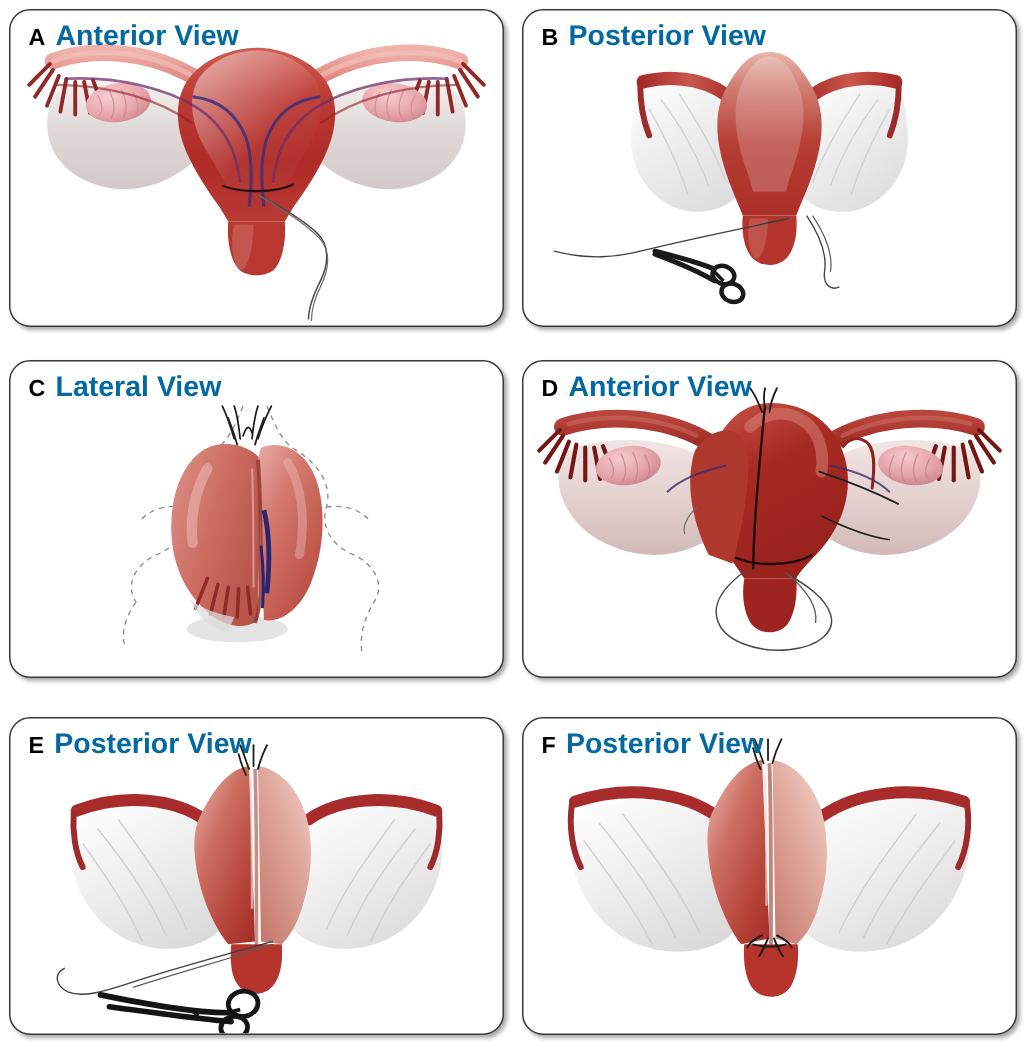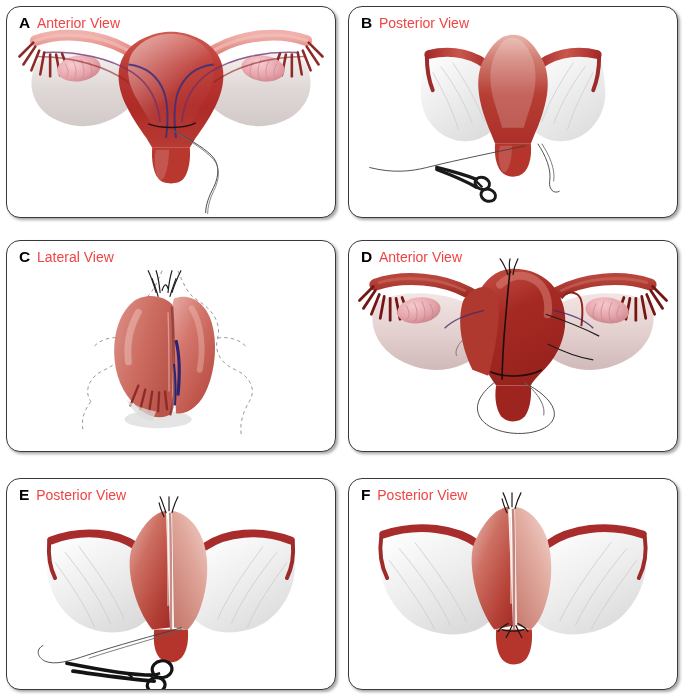--- a/index.html
+++ b/index.html
@@ -39,23 +39,23 @@
     z-index: 30;
     white-space: nowrap;
   }
   .panel-letter {
     font-size: 15.5px;
     font-weight: bold;
     color: #000000;
     letter-spacing: -0.2px;
   }
   .panel-view-label {
-    font-size: 14px;
-    font-weight: normal;
-    color: #ef4444;
+    font-size: 19px;
+    font-weight: bold;
+    color: #0369a1;
   }
   .art {
     position: absolute;
     inset: 0;
   }
   .art svg {
     display: block;
     width: 100%;
     height: 100%;
   }

